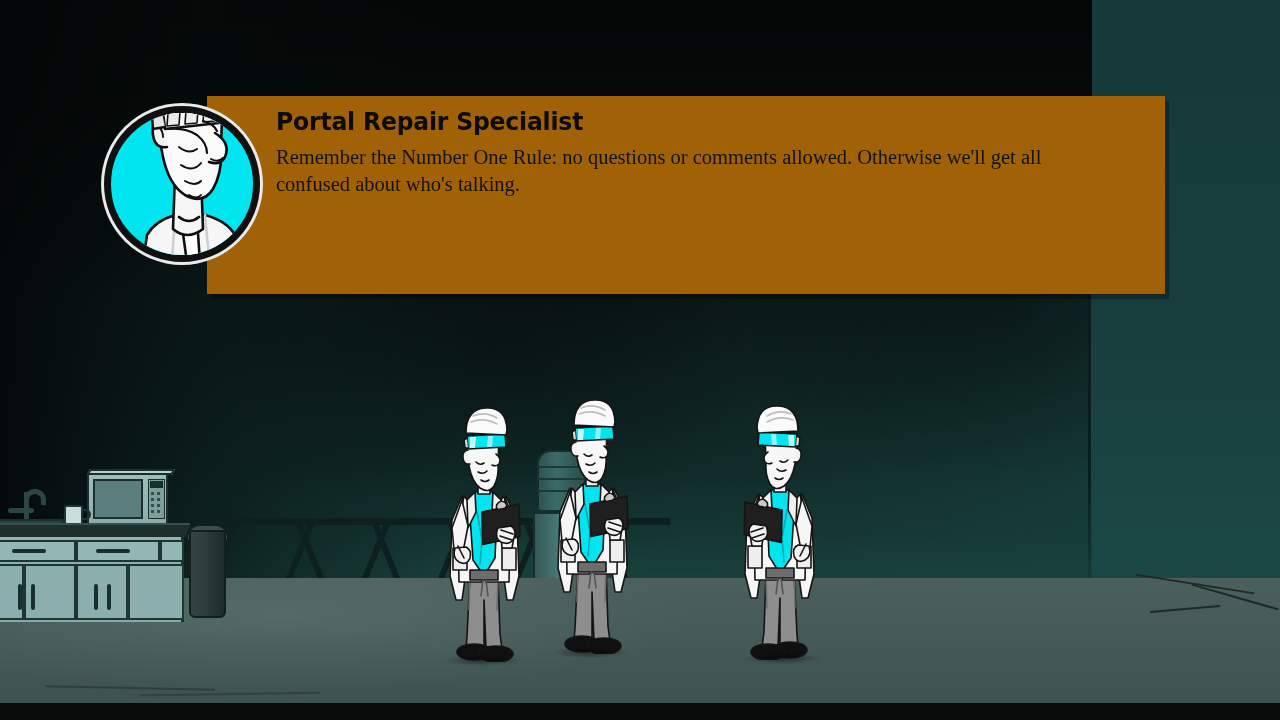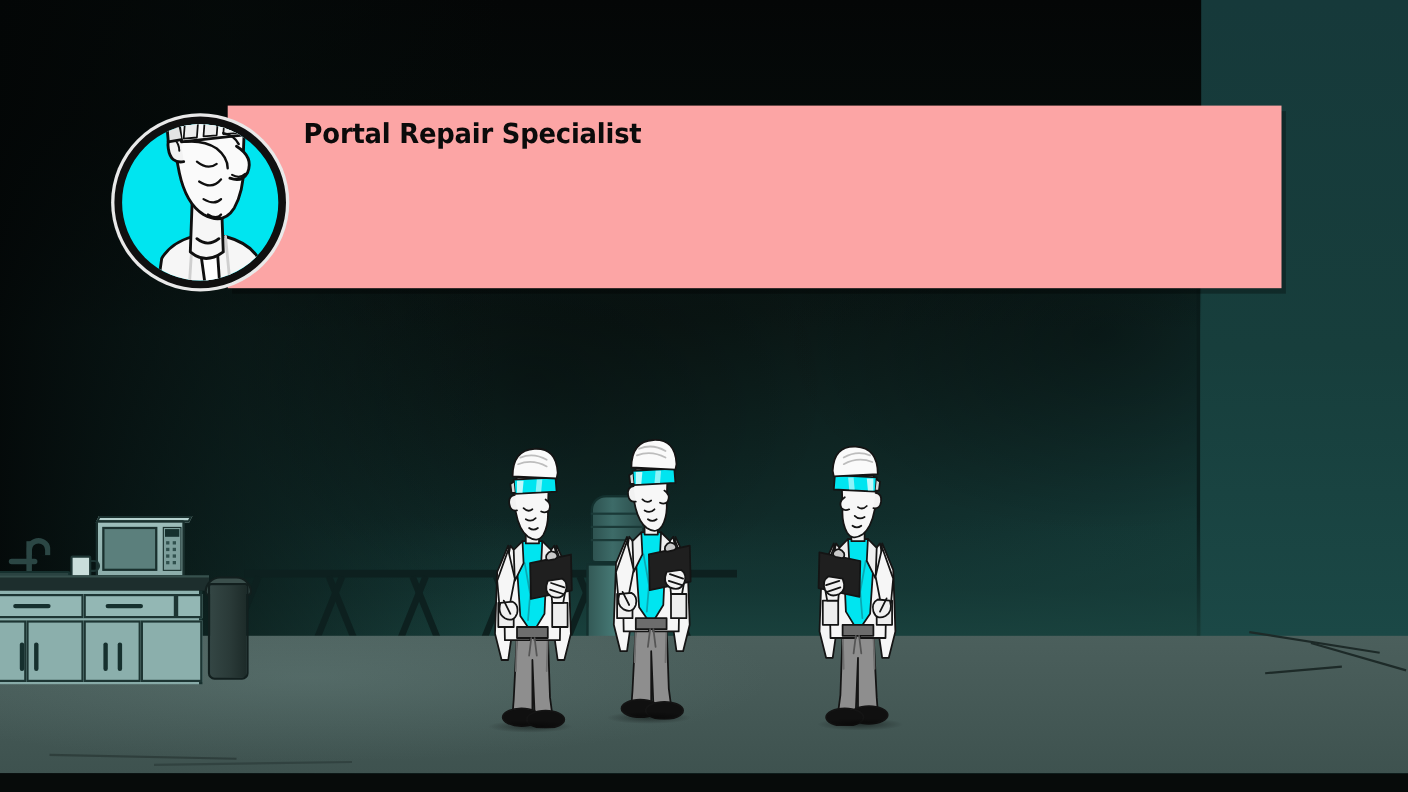--- a/index.html
+++ b/index.html
@@ -171,22 +171,22 @@
   
   .sci { position: absolute; }
   .sci.flip { transform: scaleX(-1); }
   .sci-shadow {
     position: absolute; left: 4px; bottom: -4px; width: 76px; height: 11px;
     background: radial-gradient(ellipse at center, rgba(0,0,0,0.45), rgba(0,0,0,0) 72%);
   }
 
   
   .dialogue-box {
-    position: absolute; left: 207px; top: 96px; width: 958px; height: 166px;
-    background: #fca5a5;
+    position: absolute; left: 207px; top: 96px; width: 958px; height: 198px;
+    background: #a16207;
     box-shadow: 4px 5px 0 rgba(0,0,0,0.30);
   }
   .dialogue-inner {
     position: absolute; left: 69px; top: 12px; right: 22px;
   }
   .speaker-name {
     font-family: "DejaVu Sans", sans-serif;
     font-weight: 700;
     font-size: 25px;
     letter-spacing: -0.2px;
@@ -466,20 +466,21 @@
         <path d="M31 22 q13 -5 26 2" fill="none" stroke="#bdbdbd"></path>
       </g>
     </svg>
   </div>
 
   <div class="bottom-band"></div>
 
   <div class="dialogue-box">
     <div class="dialogue-inner">
       <div class="speaker-name">Portal Repair Specialist</div>
+      <div class="dialogue-text">Remember the Number One Rule: no questions or comments allowed. Otherwise we'll get all confused about who's talking.</div>
     </div>
   </div>
 
   <div class="portrait">
     <div class="portrait-ring">
       <svg class="portrait-head" viewBox="0 0 156 230">
         <g stroke="#0f0f0f" stroke-width="2.6" stroke-linejoin="round" stroke-linecap="round">
 
           <path d="M30 230 L36 188 q8 -14 28 -20 l30 0 q22 6 30 20 l8 42 Z" fill="#f6f6f6"></path>
           <path d="M64 168 L60 230 M94 168 L100 230" fill="none" stroke="#cfcfcf"></path>

